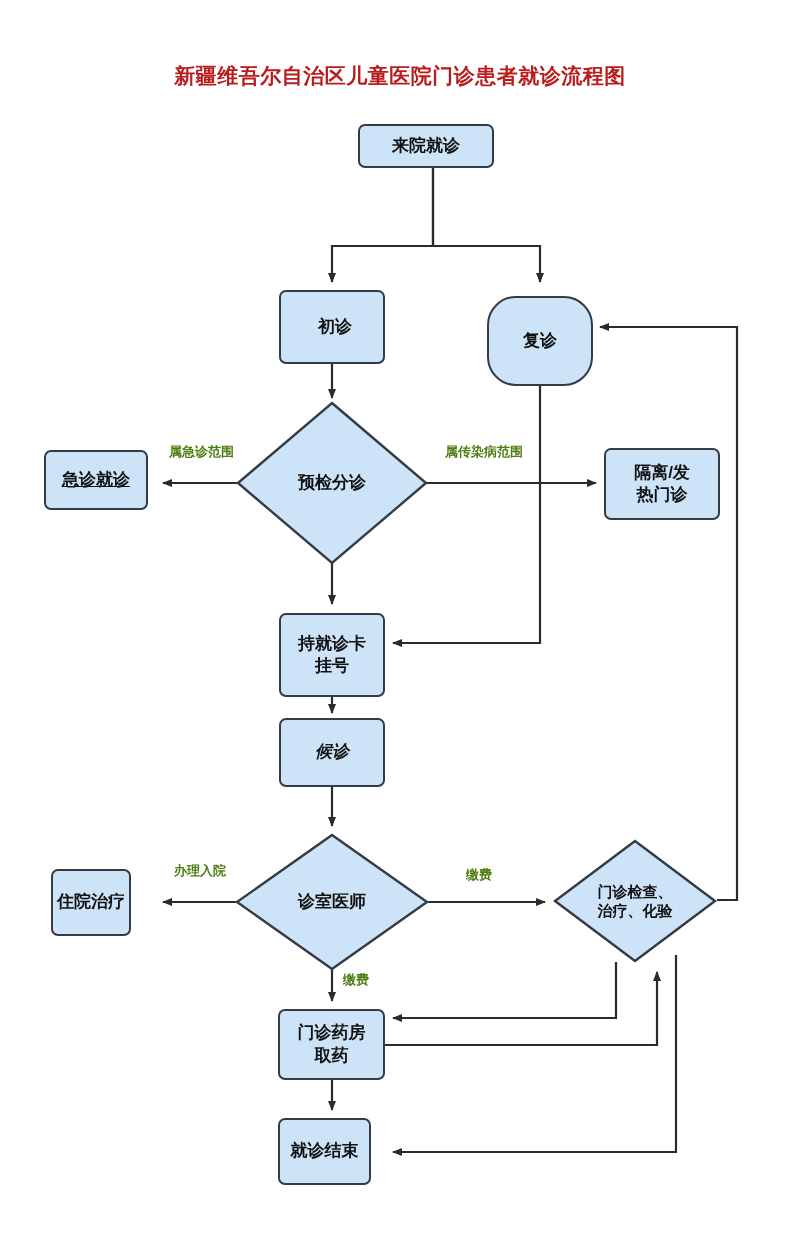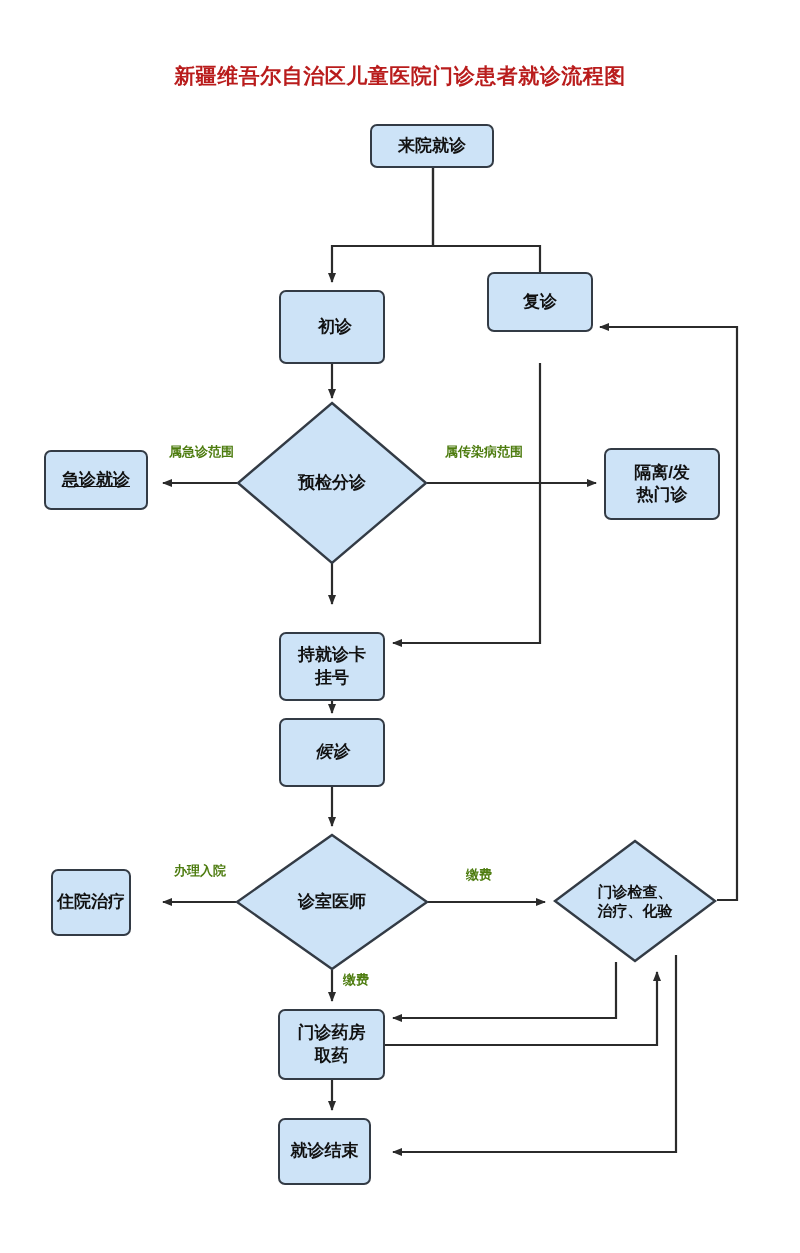--- a/index.html
+++ b/index.html
@@ -119,49 +119,49 @@
     <path d="M616,962 L616,1018 L393,1018"></path>
 
     <path d="M385,1045 L657,1045 L657,972"></path>
 
     <path d="M676,955 L676,1152 L393,1152"></path>
 
     <path d="M332,1080 L332,1110"></path>
   </g>
 </svg>
 
-<div class="node box" style="left:358px; top:124px; width:124px; height:44px;margin-left:12px;">
+<div class="node box" style="left:358px; top:124px; width:136px; height:44px;">
   <span class="diamond-label">来院就诊</span>
 </div>
 
 <div class="node box" style="left:279px; top:290px; width:106px; height:74px;padding-left:6px;">
   <span class="diamond-label">初诊</span>
 </div>
 
-<div class="node box" style="left:487px; top:272px; width:106px; height:60px;">
+<div class="node box" style="left:487px; top:296px; width:106px; height:90px;border-radius:29px;">
   <span class="diamond-label">复诊</span>
 </div>
 
 <div class="node diamond-wrap" style="left:235px; top:400px; width:194px; height:166px;">
   <svg class="diamond-svg" width="194" height="166" viewBox="0 0 194 166">
     <polygon points="97,3 191,83 97,163 3,83" fill="#cde3f7" stroke="#333b45" stroke-width="2.4"></polygon>
   </svg>
   <span class="diamond-label">预检分诊</span>
 </div>
 
 <div class="node box" style="left:44px; top:450px; width:104px; height:60px;text-decoration:underline;">
   <span class="diamond-label">急诊就诊</span>
 </div>
 
 <div class="node box" style="left:604px; top:448px; width:116px; height:72px;">
   <span class="diamond-label">隔离/发
 热门诊</span>
 </div>
 
-<div class="node box" style="left:279px; top:632px; width:106px; height:69px;">
+<div class="node box" style="left:279px; top:613px; width:106px; height:84px;">
   <span class="diamond-label">持就诊卡
 挂号</span>
 </div>
 
 <div class="node box" style="left:279px; top:718px; width:106px; height:69px;font-style:italic;">
   <span class="diamond-label">候诊</span>
 </div>
 
 <div class="node diamond-wrap" style="left:234px; top:832px; width:196px; height:140px;">
   <svg class="diamond-svg" width="196" height="140" viewBox="0 0 196 140">

